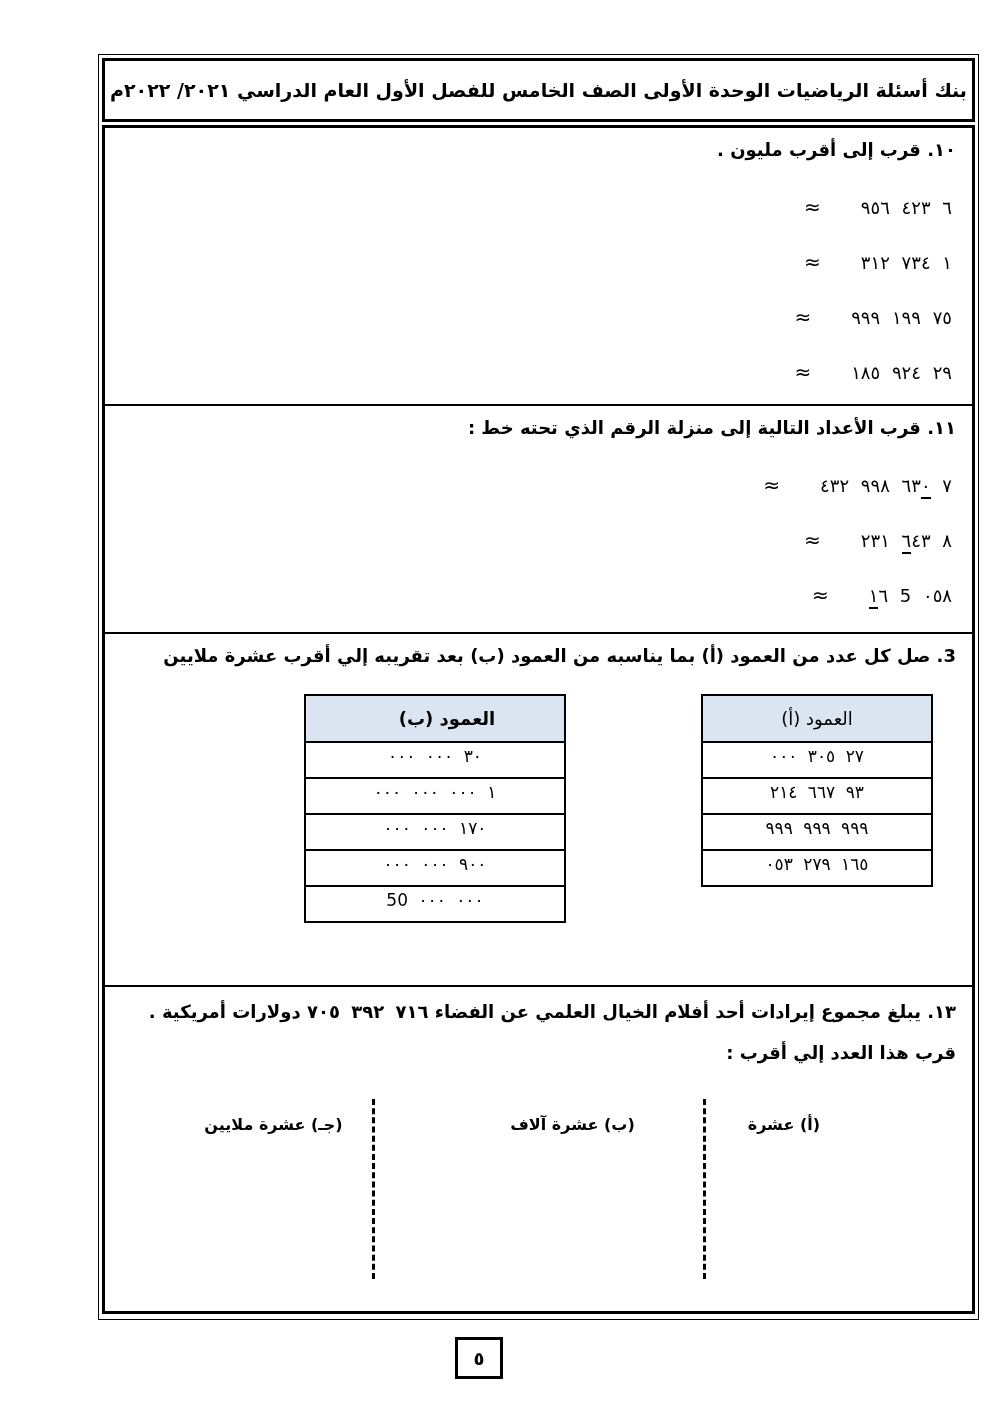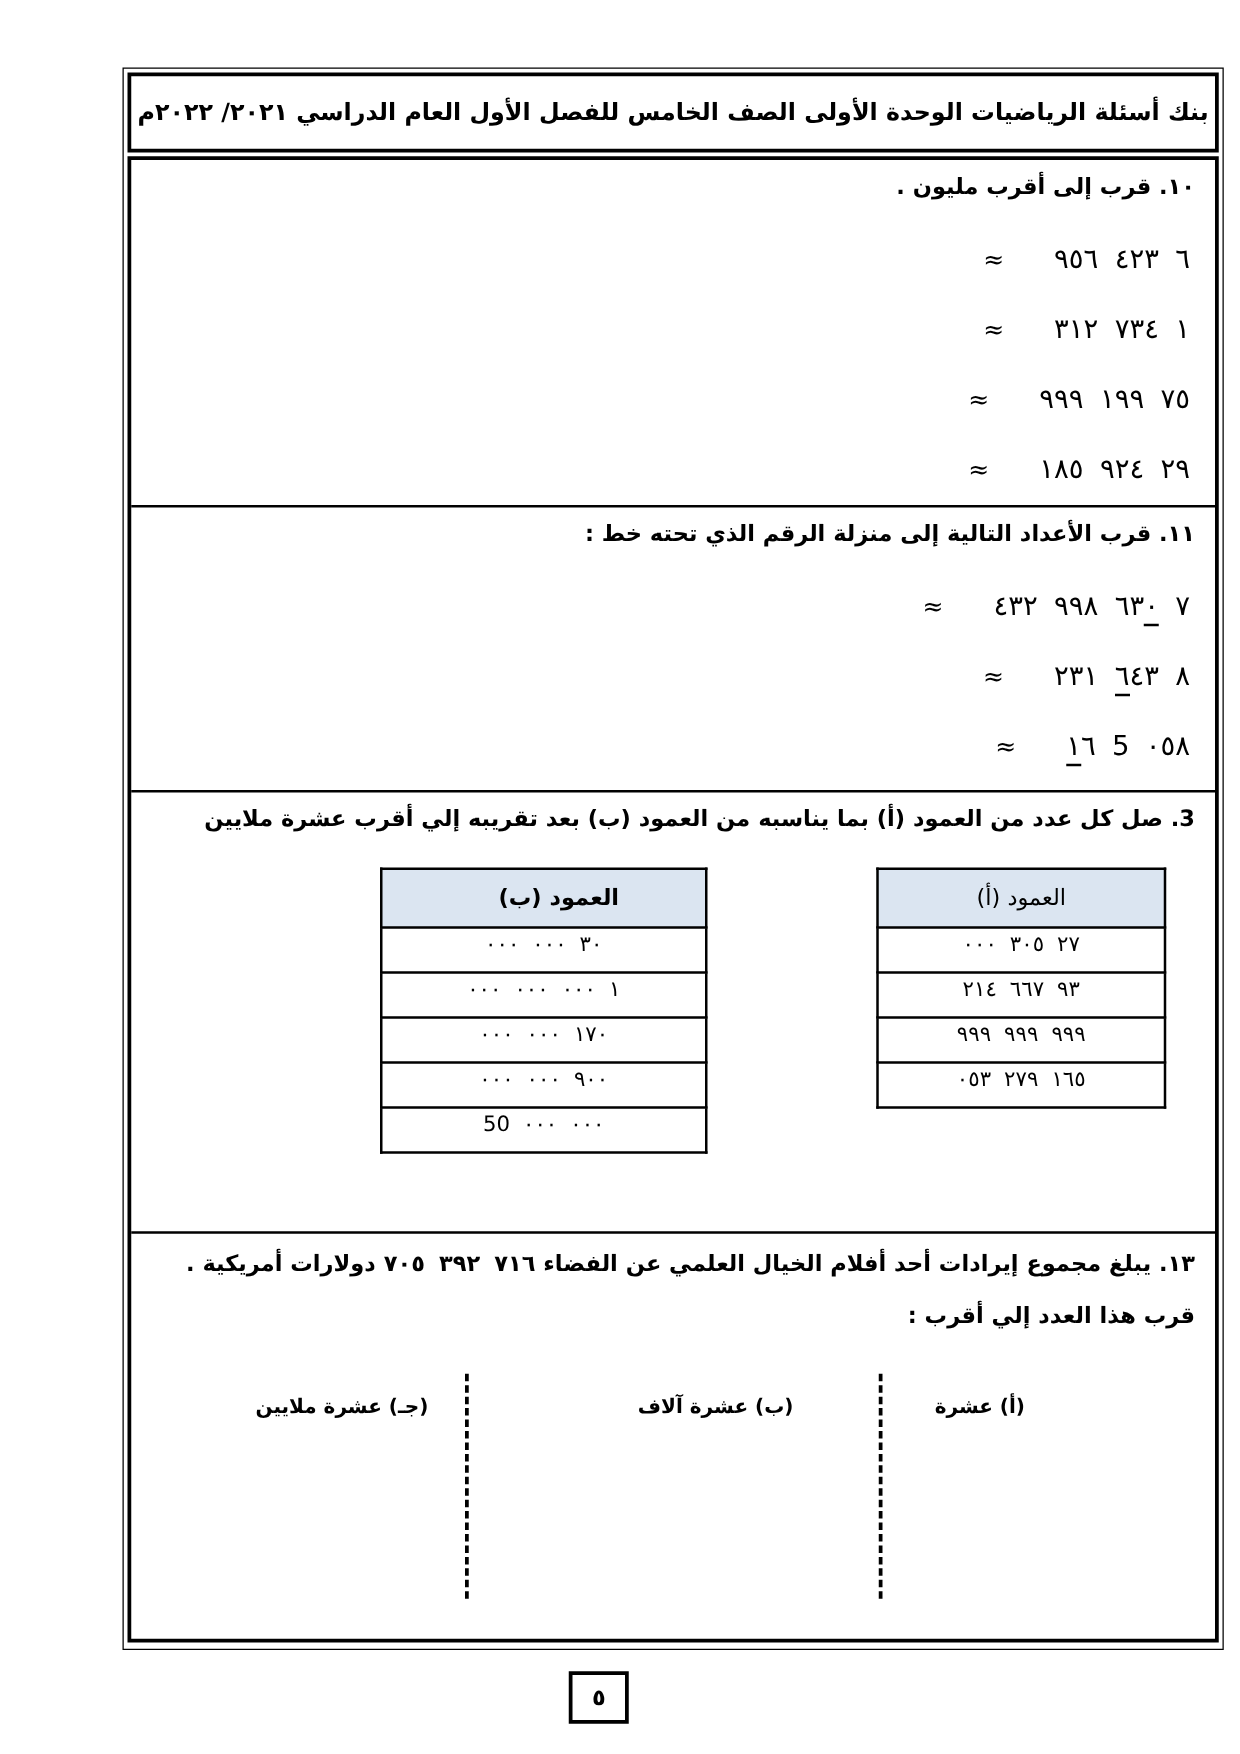--- a/index.html
+++ b/index.html
@@ -44,21 +44,21 @@
   }
   
   .approx-row {
     display: flex; direction: rtl; align-items: baseline;
     padding-right: 20px; margin-top: 31px;
   }
   .sec-q10 .approx-row:first-of-type { margin-top: 24px; }
   .sec-q11 .approx-row:first-of-type { margin-top: 20px; }
   .num {
     direction: ltr; unicode-bidi: isolate;
-    font-size: 22px; letter-spacing: 3px; word-spacing: 6px;
+    font-size: 18px; letter-spacing: 3px; word-spacing: 6px;
     white-space: nowrap;
   }
   .underlined-digit { border-bottom: 2px solid #000; padding-bottom: 1px; }
   .approx-symbol { font-size: 20px; margin-right: 40px; }
   
   .tables-row {
     display: flex; direction: rtl; align-items: flex-start;
     margin-top: 24px;
   }
   table { border-collapse: collapse; }

